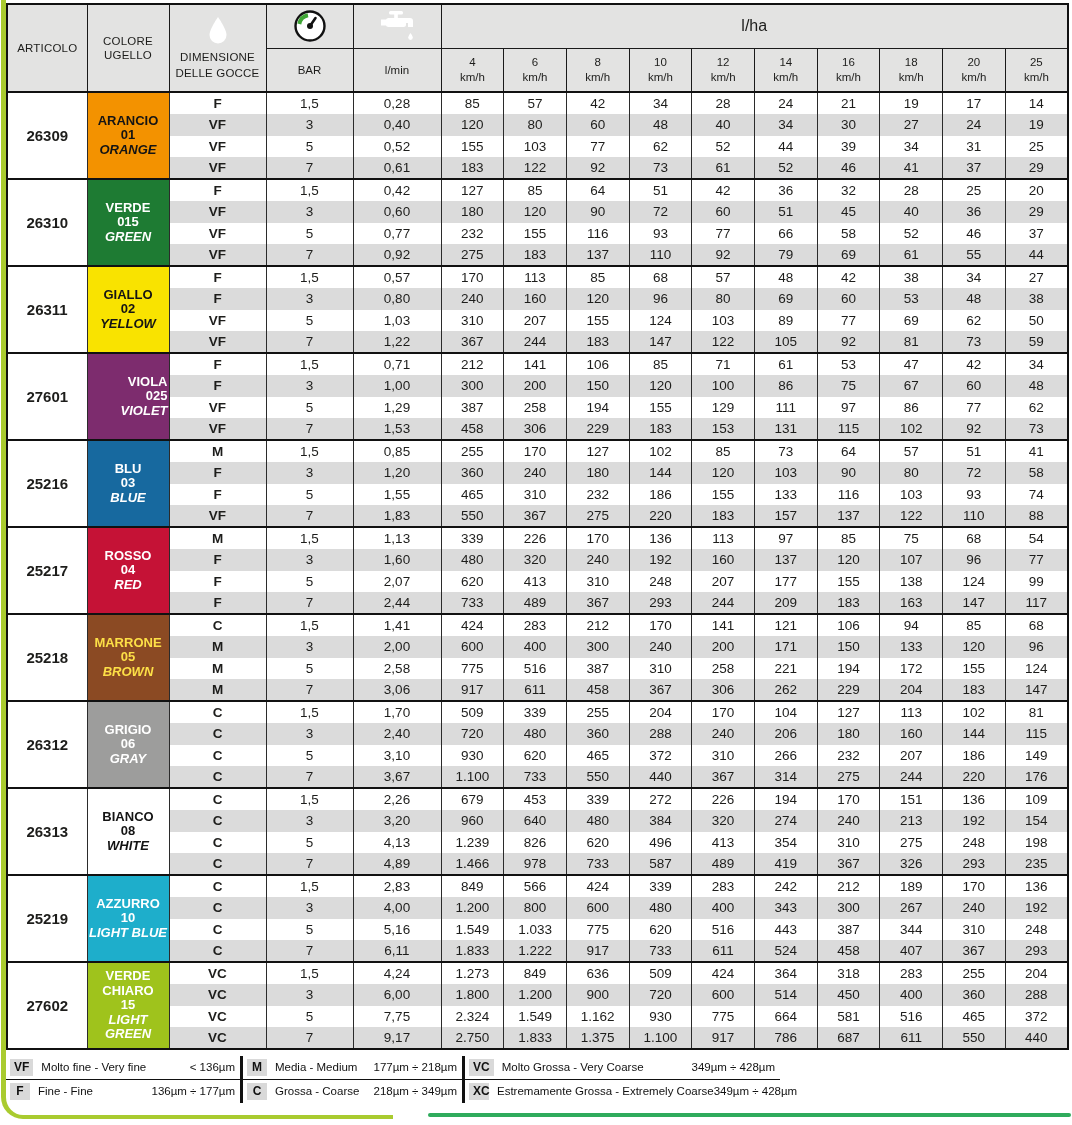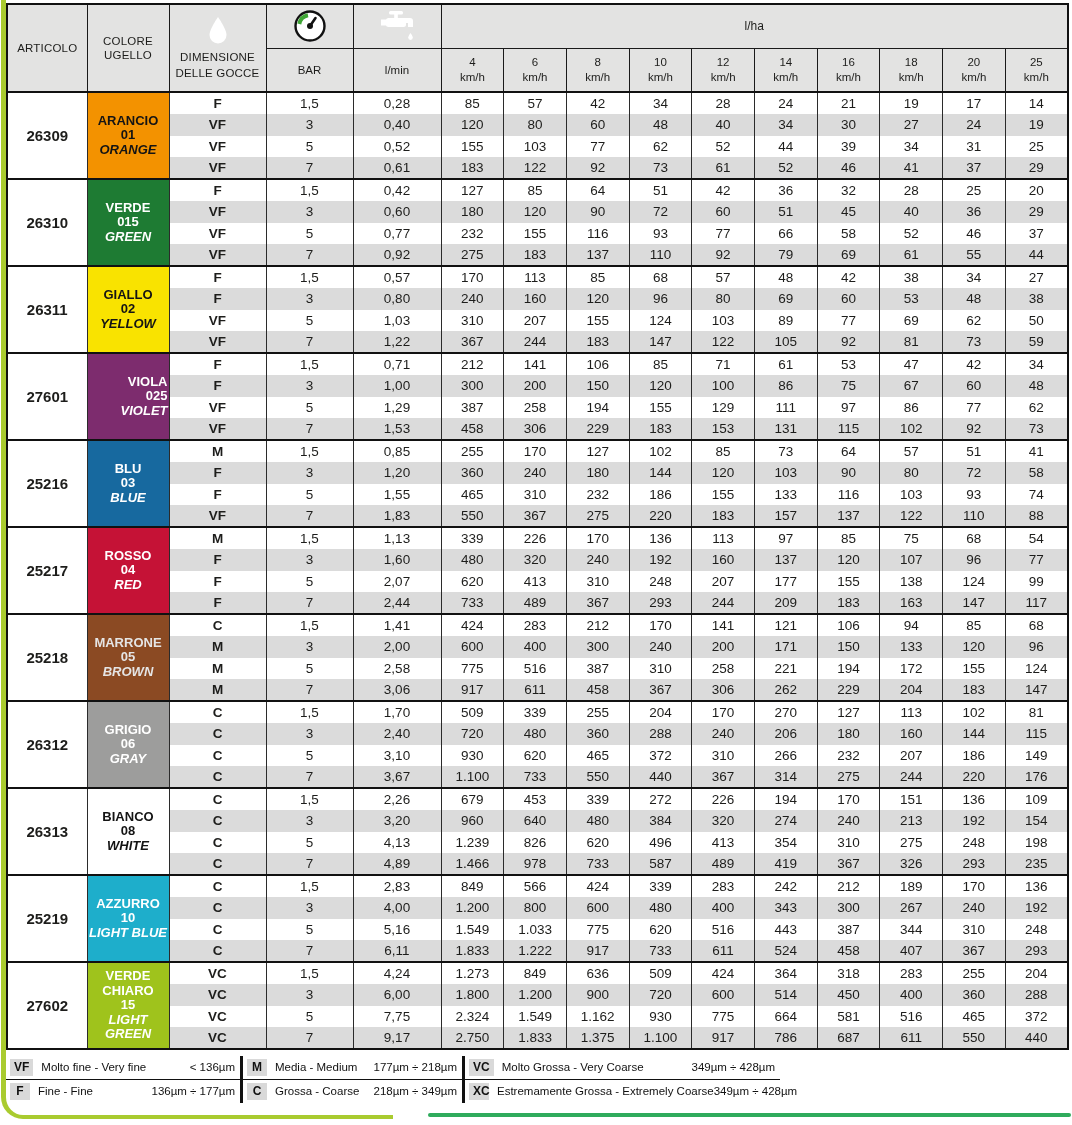--- a/index.html
+++ b/index.html
@@ -15,21 +15,21 @@
   
   .tbl-wrap { position:absolute; left:6px; top:3px; width:1061px; }
   table { border-collapse:collapse; table-layout:fixed; width:1061px; border:2px solid #111; }
   col.c-art{width:80px} col.c-col{width:82px} col.c-dim{width:97px} col.c-bar{width:87px} col.c-lmin{width:88px} col.c-spd{width:62.7px}
   th { background:#E3E3E2; font-weight:normal; color:#1d1d1b; border:1px solid #1a1a1a; }
   .hrowA th { height:44px; }
   .hrowB th { height:44px; font-size:11.5px; }
   .hlabel { font-size:11.5px; line-height:1.25; letter-spacing:.2px; }
   .dimcell .hlabel { margin-top:2px; }
   .icon-cell svg { display:block; margin:0 auto; }
-  .lha { font-size:12px; }
+  .lha { font-size:16px; }
   .speed-th div { font-size:11.5px; line-height:1.3; }
 
   td { border-left:1px solid #2b2b2b; border-right:1px solid #2b2b2b; text-align:center; vertical-align:middle; color:#1d1d1b; overflow:hidden; }
   tbody tr { height:21.75px; }
   tr.gstart td { border-top:2px solid #111; }
   tr.stripe td.d { background:#DBDBDB; }
   td.art { font-weight:bold; font-size:15px; background:#fff; }
   td.colore { padding:2px 1px; font-size:13px; font-weight:bold; line-height:1.12; }
   td.colore .en { font-style:italic; }
   td.sz { font-weight:bold; font-size:13px; }
@@ -547,21 +547,21 @@
             <td class="d">293</td>
             <td class="d">244</td>
             <td class="d">209</td>
             <td class="d">183</td>
             <td class="d">163</td>
             <td class="d">147</td>
             <td class="d">117</td>
           </tr>
           <tr class="gstart">
             <td class="art" rowspan="4">25218</td>
-            <td class="colore" rowspan="4" style="background: rgb(139, 74, 35); color: #e5e5e5;">
+            <td class="colore" rowspan="4" style="background: rgb(139, 74, 35); color: #fde047;">
               <div class="it">MARRONE</div>
               <div class="cd">05</div>
               <div class="en">BROWN</div>
             </td>
             <td class="sz d">C</td>
             <td class="d">1,5</td>
             <td class="d">1,41</td>
             <td class="d">424</td>
             <td class="d">283</td>
             <td class="d">212</td>
@@ -626,21 +626,21 @@
               <div class="en">GRAY</div>
             </td>
             <td class="sz d">C</td>
             <td class="d">1,5</td>
             <td class="d">1,70</td>
             <td class="d">509</td>
             <td class="d">339</td>
             <td class="d">255</td>
             <td class="d">204</td>
             <td class="d">170</td>
-            <td class="d">270</td>
+            <td class="d">104</td>
             <td class="d">127</td>
             <td class="d">113</td>
             <td class="d">102</td>
             <td class="d">81</td>
           </tr>
           <tr class="stripe ">
             <td class="sz d">C</td>
             <td class="d">3</td>
             <td class="d">2,40</td>
             <td class="d">720</td>

